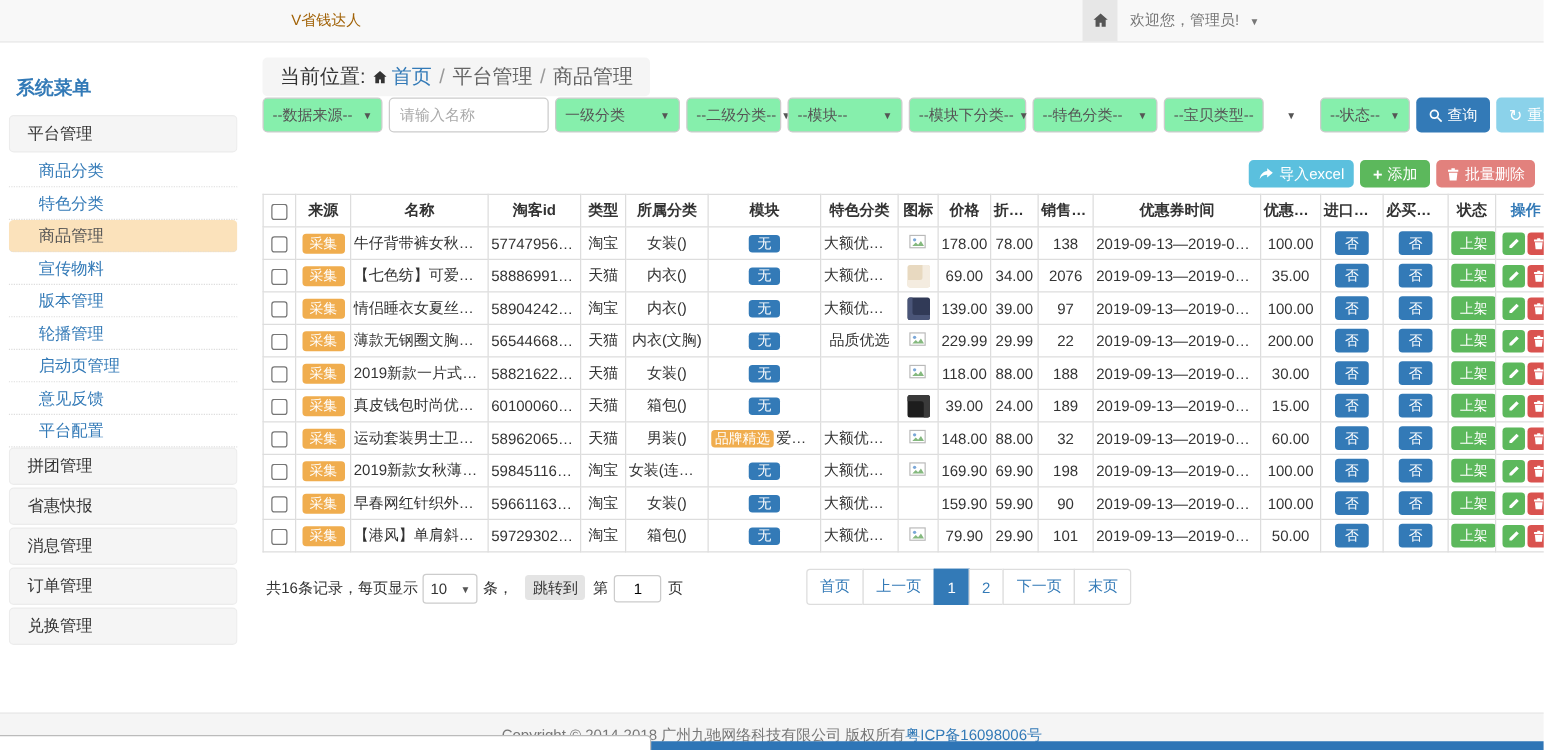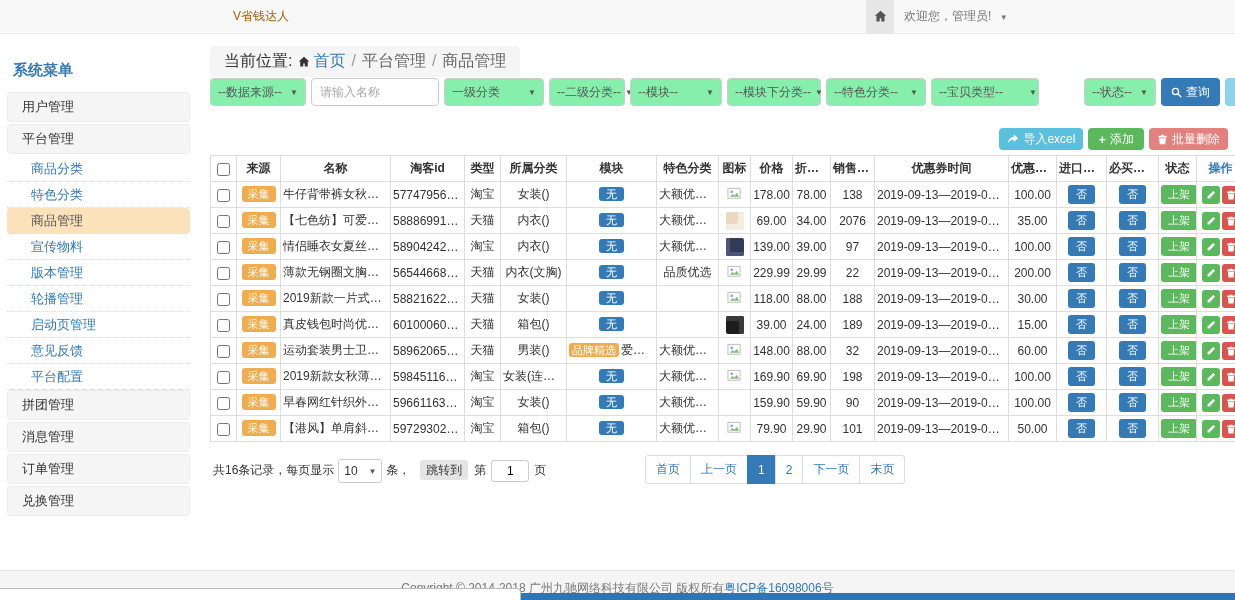--- a/index.html
+++ b/index.html
@@ -92,32 +92,32 @@
   </div>
   <div class="welcome">
     <span>欢迎您，管理员!</span>
     <span class="caret">▼</span>
   </div>
 </div>
 
 <div class="sidebar">
   <div class="side-title">系统菜单</div>
   <div id="side-menu">
-      <div class="side-group">用户管理</div>
       <div class="side-group">平台管理</div>
       <div class="side-link">商品分类</div>
       <div class="side-link">特色分类</div>
       <div class="side-link active">商品管理</div>
       <div class="side-link">宣传物料</div>
       <div class="side-link">版本管理</div>
       <div class="side-link">轮播管理</div>
       <div class="side-link">启动页管理</div>
       <div class="side-link">意见反馈</div>
       <div class="side-link">平台配置</div>
       <div class="side-group">拼团管理</div>
+      <div class="side-group">省惠快报</div>
       <div class="side-group">消息管理</div>
       <div class="side-group">订单管理</div>
       <div class="side-group">兑换管理</div>
     </div>
 </div>
 
 <div class="breadcrumb">
   <span>当前位置:</span><svg width="12" height="12" viewBox="0 0 16 16">
       <path d="M8 1L1 7.2h2V14h4v-4h2v4h4V7.2h2z" fill="#333"></path>
     </svg><span class="bc-home">首页</span><span id="bc-items"><span class="bc-sep">/</span><span class="bc-item">平台管理</span><span class="bc-sep">/</span><span class="bc-item">商品管理</span></span>
@@ -135,21 +135,21 @@
         <span class="sel-caret">▼</span>
       </span><span class="f-select" style="width: 92px; align-items: center;">
         <span>--模块--</span>
         <span class="sel-caret">▼</span>
       </span><span class="f-select" style="width: 94px;">
         <span>--模块下分类--</span>
         <span class="sel-caret">▼</span>
       </span><span class="f-select" style="width: 100px;">
         <span>--特色分类--</span>
         <span class="sel-caret">▼</span>
-      </span><span class="f-select" style="width: 108px; gap: 22px;">
+      </span><span class="f-select" style="width: 80px; gap: 22px;">
         <span>--宝贝类型--</span>
         <span class="sel-caret">▼</span>
       </span><span class="f-select" style="width: 72px; margin-left: 40px;">
         <span>--状态--</span>
         <span class="sel-caret">▼</span>
       </span></span><button class="btn btn-primary">
       <svg width="11" height="11" viewBox="0 0 16 16">
         <circle cx="6.5" cy="6.5" r="4.5" fill="none" stroke="#fff" stroke-width="2"></circle>
         <line x1="10.2" y1="10.2" x2="15" y2="15" stroke="#fff" stroke-width="2"></line>
       </svg>

